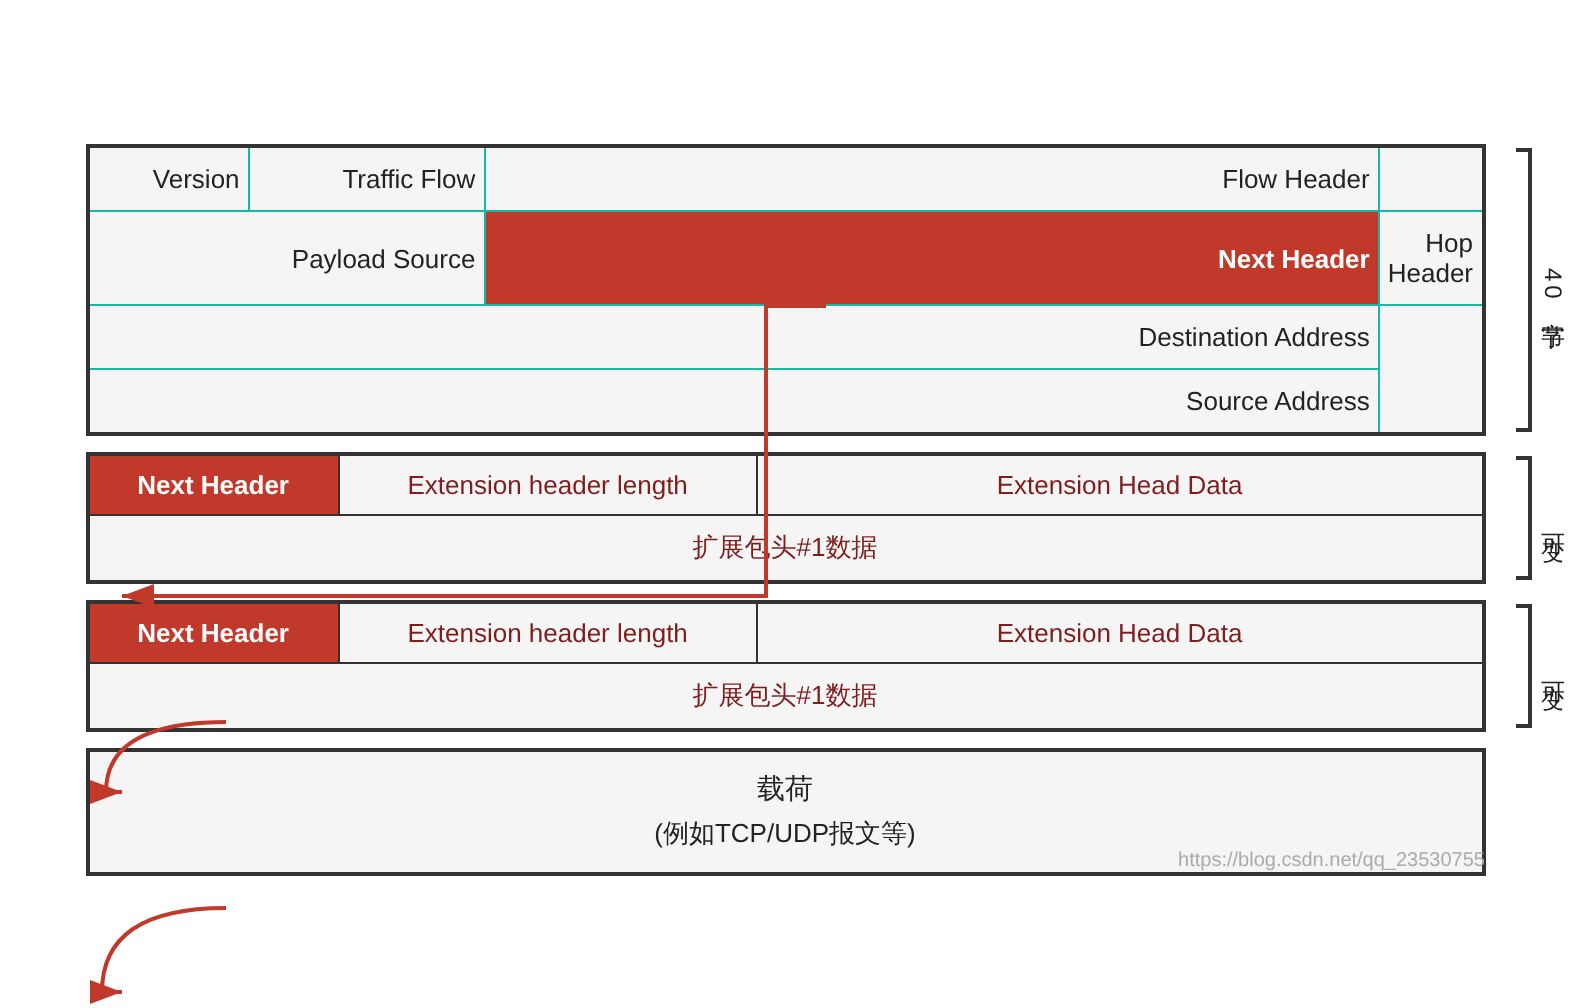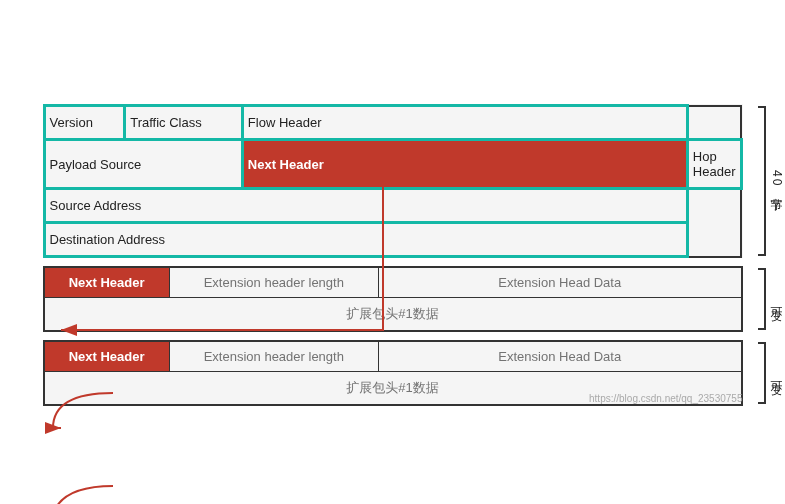--- a/index.html
+++ b/index.html
@@ -15,22 +15,22 @@
       overflow: hidden;
     }
     
     .ipv6-table {
       width: 100%;
       border-collapse: collapse;
       border: 2px solid #333;
       background: #f5f5f5;
     }
     .ipv6-table td {
-      border: 3px solid #14b8a6;
-      text-align: left;
+      border: 1px solid #14b8a6;
+      text-align: right;
       padding: 8px 4px;
       font-size: 13px;
       color: #222;
     }
     .td-version { width: 12%; }
     .td-traffic { width: 18%; }
     .td-flow { width: 70%; }
     .td-payload { width: 55%; }
     .td-nexthdr-red {
       background: #c0392b;
@@ -51,21 +51,21 @@
       width: 100%;
       border-collapse: collapse;
       border: 2px solid #333;
       background: #f5f5f5;
     }
     .ext-header-table td {
       border: 1px solid #333;
       text-align: center;
       padding: 7px 4px;
       font-size: 13px;
-      color: #737373;
+      color: #7f1d1d;
     }
     .td-ext-nexthdr {
       background: #c0392b;
       color: #fff !important;
       font-weight: bold;
       width: 18%;
     }
     .td-ext-length { width: 30%; }
     .td-ext-data { width: 52%; }
 
@@ -113,33 +113,33 @@
         <polygon points="0 0, 8 3, 0 6" fill="#c0392b"></polygon>
       </marker>
     </defs>
   </svg>
 
   <div class="section" style="position:relative;">
     <table class="ipv6-table">
       <tbody>
           <tr>
         <td class="td-version">Version</td>
-        <td class="td-traffic">Traffic Class</td>
+        <td class="td-traffic">Traffic Flow</td>
         <td class="td-flow">Flow Header</td>
       </tr>
       <tr>
         <td colspan="2" class="td-payload">Payload Source</td>
         <td class="td-nexthdr-red">Next Header</td>
         <td class="td-hoplimit">Hop Header</td>
       </tr>
       <tr>
-        <td colspan="3">Source Address</td>
+        <td colspan="3">Destination Address</td>
       </tr>
       <tr>
-        <td colspan="3">Destination Address</td>
+        <td colspan="3">Source Address</td>
       </tr>
     </tbody>
       </table>
 
     <div style="position:absolute;right:-42px;top:0;height:100%;display:flex;align-items:center;">
       <div style="border-top:2px solid #333;border-right:2px solid #333;border-bottom:2px solid #333;width:8px;height:calc(100% - 4px);"></div>
       <span style="writing-mode:vertical-rl;font-size:12px;color:#222;margin-left:2px;letter-spacing:2px;">40字节</span>
     </div>
   </div>
 
@@ -176,15 +176,19 @@
       </tr>
     </tbody>
       </table>
 
     <div style="position:absolute;right:-42px;top:0;height:100%;display:flex;align-items:center;">
       <div style="border-top:2px solid #333;border-right:2px solid #333;border-bottom:2px solid #333;width:8px;height:calc(100% - 4px);"></div>
       <span style="writing-mode:vertical-rl;font-size:12px;color:#222;margin-left:2px;letter-spacing:2px;">可变</span>
     </div>
   </div>
 
+  <div class="payload-section" style="margin-top:8px;position:relative;">
+    <div class="payload-line1">载荷</div>
+    <div class="payload-line2">(例如TCP/UDP报文等)</div>
+  </div>
 
   <div style="position:absolute;bottom:2px;right:0;font-size:10px;color:#aaa;">https://blog.csdn.net/qq_23530755</div>
 </div>
 
 </body></html>

